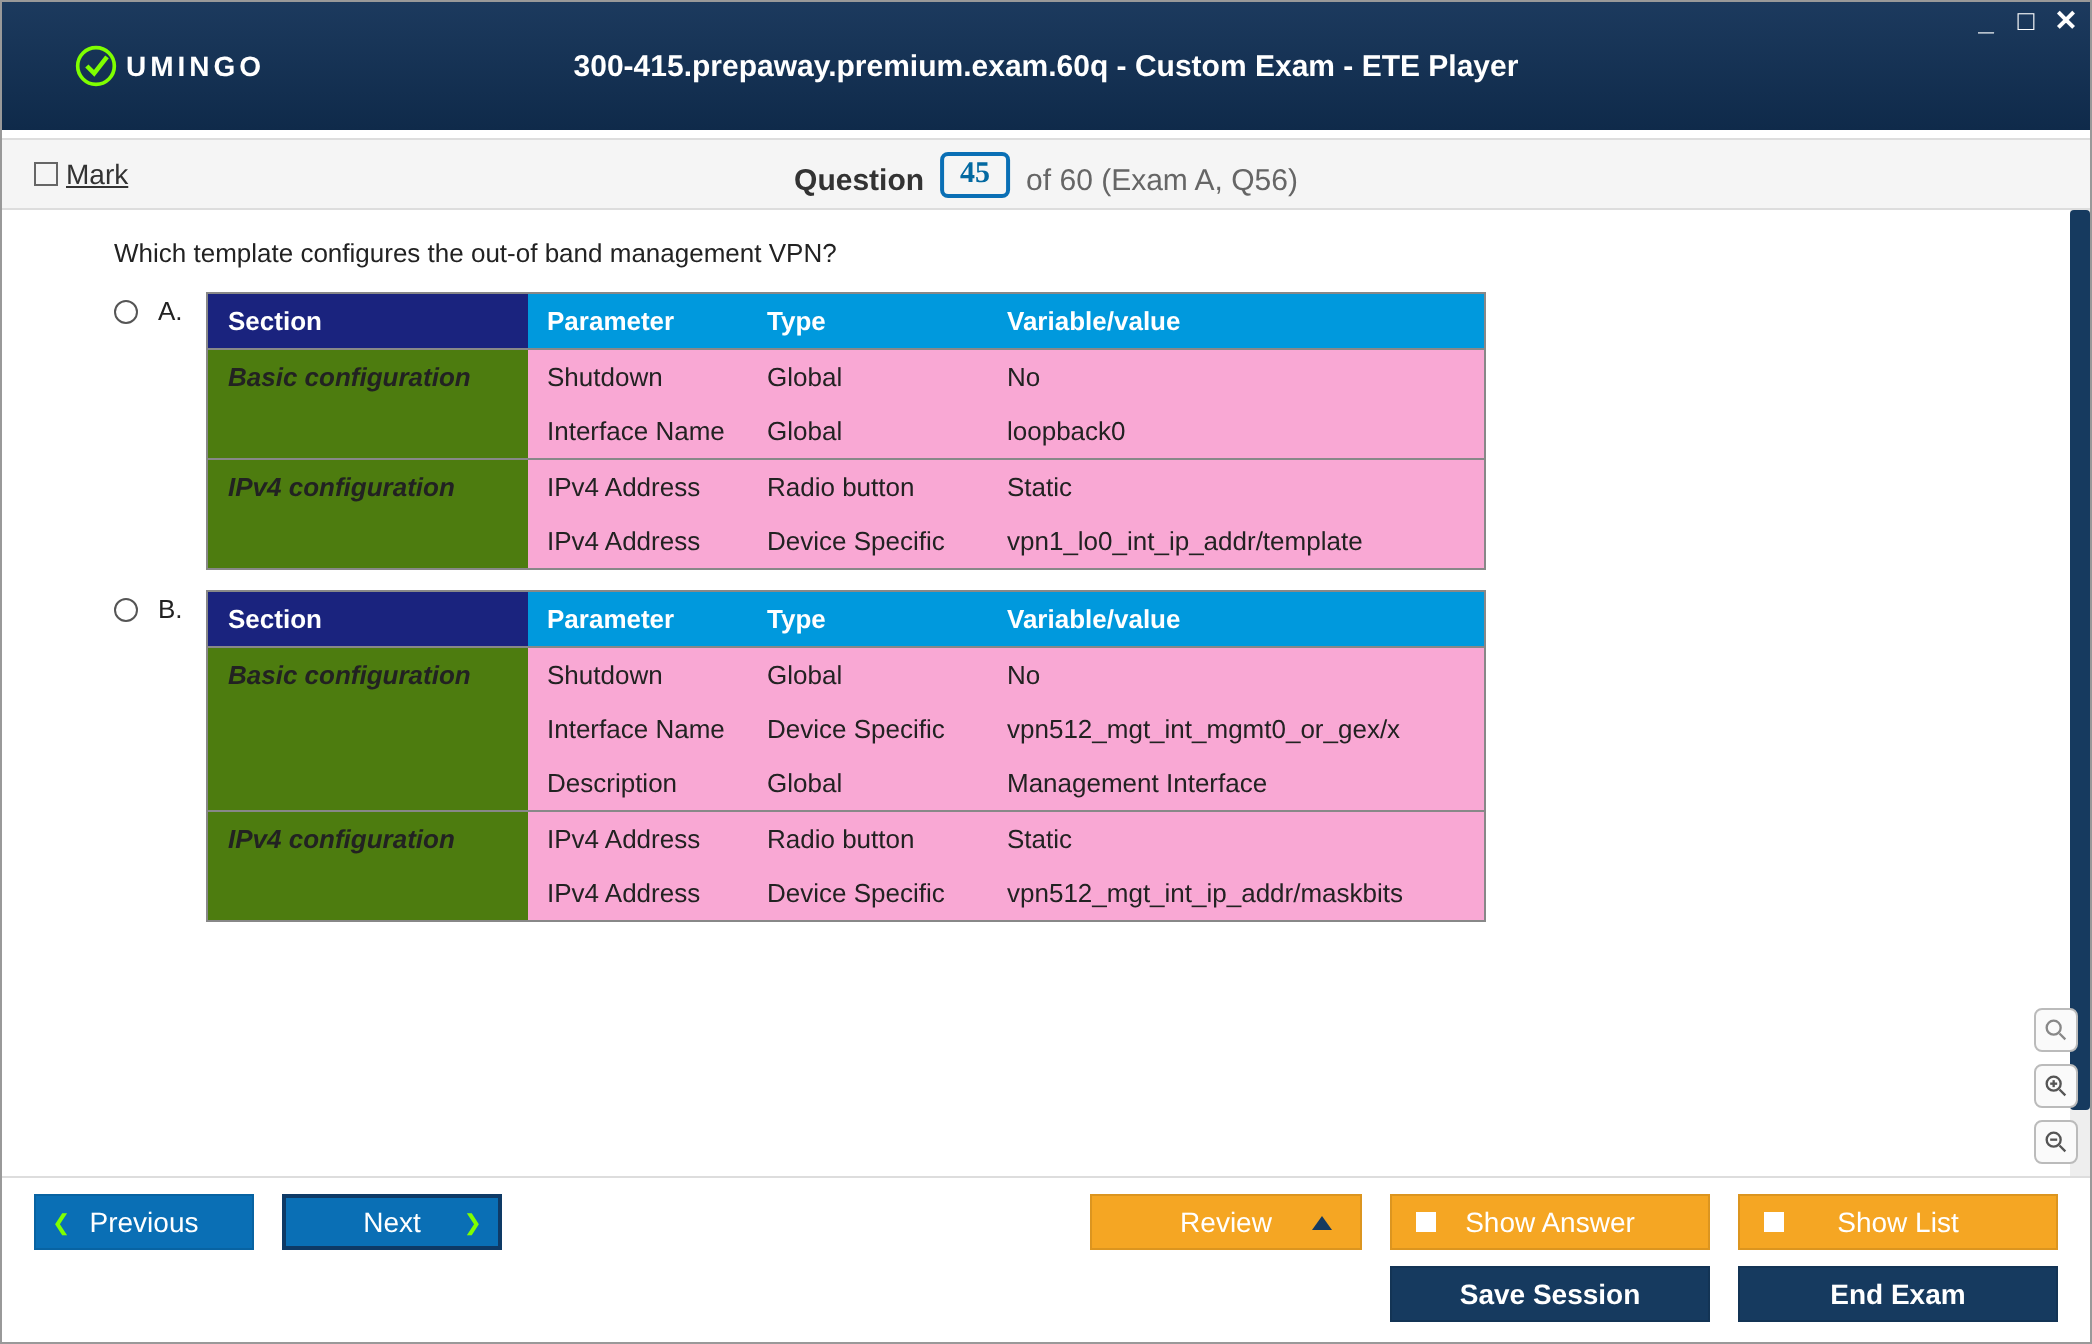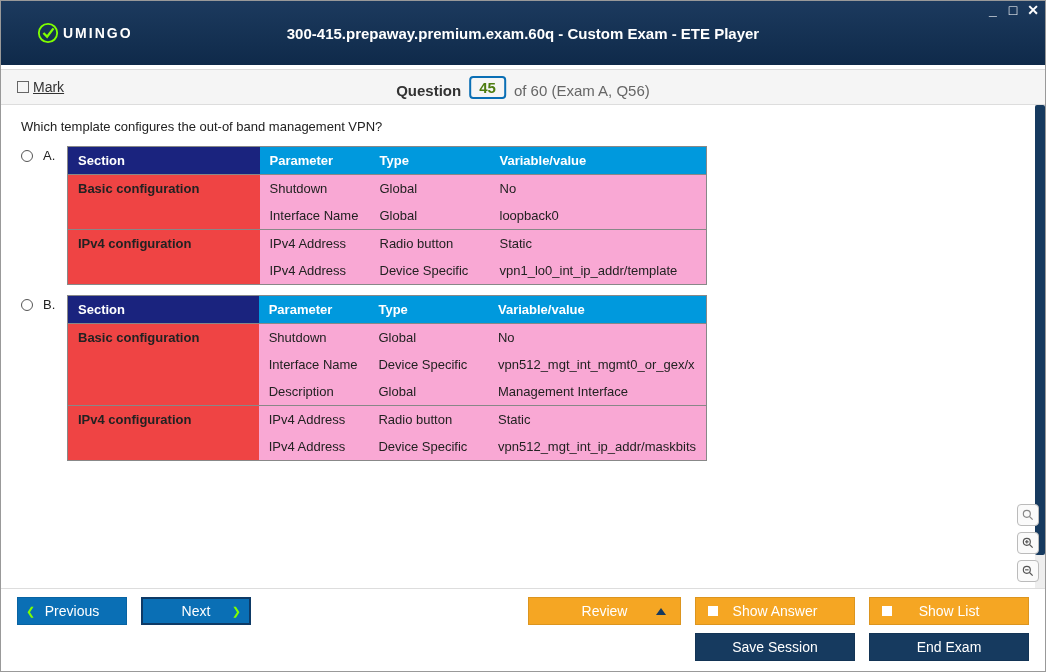--- a/index.html
+++ b/index.html
@@ -11,52 +11,52 @@
 .logo-check svg { width: 100%; height: 100%; }
 .title-text { position: absolute; left: 50%; transform: translateX(-50%); font-weight: bold; font-size: 15px; }
 .win-controls { position: absolute; right: 4px; top: 2px; display: flex; gap: 4px; color: #fff; font-size: 14px; font-weight: bold; }
 .win-btn { width: 16px; height: 14px; display: flex; align-items: center; justify-content: center; cursor: pointer; }
 .question-bar { height: 36px; background: #f5f5f5; border-bottom: 1px solid #ddd; border-top: 1px solid #ddd; display: flex; align-items: center; padding: 0 16px; position: relative; margin-top: 4px; }
 .mark-wrap { display: flex; align-items: center; gap: 4px; }
 .mark-check { width: 12px; height: 12px; border: 1px solid #666; }
 .mark-label { color: #333; text-decoration: underline; font-size: 14px; }
 .q-center { position: absolute; left: 50%; transform: translateX(-50%); display: flex; align-items: flex-end; gap: 8px; font-size: 15px; }
 .q-word { font-weight: bold; color: #333; }
-.q-num-box { border: 2px solid #0a6fb5; border-radius: 4px; padding: 1px 8px; font-weight: bold; color: #4d7c0f; font-size: 15px; }
+.q-num-box { border: 2px solid #0a6fb5; border-radius: 4px; padding: 1px 8px; font-weight: bold; color: #0369a1; font-size: 15px; font-family: Liberation Serif, serif; }
 .q-rest { color: #666; }
 .content { flex: 1; overflow: hidden; position: relative; display: flex; }
-.content-inner { flex: 1; overflow-y: auto; padding: 14px 13px 10px 20px; }
+.content-inner { flex: 1; overflow-y: auto; padding: 14px 13px 10px 20px; margin-left: 36px; }
 .q-text { font-size: 13px; color: #222; margin-bottom: 12px; }
 .option { display: flex; align-items: flex-start; gap: 10px; margin-bottom: 6px; }
 .radio { width: 12px; height: 12px; border: 1px solid #555; border-radius: 50%; margin-top: 4px; flex-shrink: 0; cursor: pointer; }
 .opt-letter { font-size: 13px; color: #222; margin-top: 2px; width: 14px; }
 .tbl { border: 1px solid #888; border-collapse: collapse; width: 640px; margin-bottom: 4px; }
 .tbl th, .tbl td { text-align: left; padding: 6px 10px; font-size: 13px; }
-.hdr-section { background: #1a237e; color: #fff; font-weight: bold; width: 192px; }
+.hdr-section { background: #1a237e; color: #fff; font-weight: bold; width: 160px; }
 .hdr-other { background: #0099dd; color: #fff; font-weight: bold; }
 .hdr-param { width: 110px; }
 .hdr-type { width: 120px; }
-.sec-cell { background: #ef4444; font-weight: bold; color: #222; vertical-align: top; }
+.sec-cell { background: #4d7c0f; font-weight: bold; color: #222; vertical-align: top; font-style: italic; }
 .data-cell { background: #f9a8d4; color: #222; }
 .row-border td { border-top: 1px solid #888; }
 .zoom-tools { position: absolute; right: 6px; bottom: 6px; display: flex; flex-direction: column; gap: 6px; }
 .zoom-btn { width: 22px; height: 22px; border: 1px solid #bbb; border-radius: 4px; background: #fafafa; display: flex; align-items: center; justify-content: center; cursor: pointer; color: #555; font-size: 13px; }
 .scrollbar-v { width: 10px; background: #eee; position: absolute; right: 0; top: 0; bottom: 0; }
 .scroll-thumb { background: #163a5f; width: 100%; height: 450px; border-radius: 2px; }
 .footer { background: #fff; border-top: 1px solid #ddd; padding: 8px 16px 10px 16px; display: flex; flex-direction: column; gap: 8px; }
 .footer-row { display: flex; gap: 14px; align-items: center; }
 .btn { height: 28px; display: flex; align-items: center; justify-content: center; color: #fff; font-size: 14px; cursor: pointer; position: relative; border: 1px solid rgba(0,0,0,0.1); }
 .btn-blue { background: #0a6fb5; }
 .btn-blue-outlined { background: #0a6fb5; border: 2px solid #0e3a66; }
 .btn-orange { background: #f5a623; }
 .btn-orange-main { background: #f5a623; }
-.btn-dark { background: #163a5f; }
+.btn-dark { background: #163a5f; font-weight: bold; }
 .btn-prev { width: 110px; }
 .btn-next { width: 110px; }
-.btn-review { width: 153px; position: relative; }
+.btn-review { width: 136px; position: relative; }
 .btn-show-answer { width: 160px; }
 .btn-show-list { width: 160px; }
 .btn-save { width: 160px; }
 .btn-end { width: 160px; }
 .chev { font-size: 11px; position: absolute; }
 .chev-l { left: 8px; color: #7fff00; }
 .chev-r { right: 8px; color: #7fff00; }
 .tri-up { position: absolute; right: 14px; width: 0; height: 0; border-left: 5px solid transparent; border-right: 5px solid transparent; border-bottom: 7px solid #163a5f; }
 .chk-sq { width: 10px; height: 10px; background: #fff; position: absolute; left: 12px; }
 .spacer { flex: 1; }

